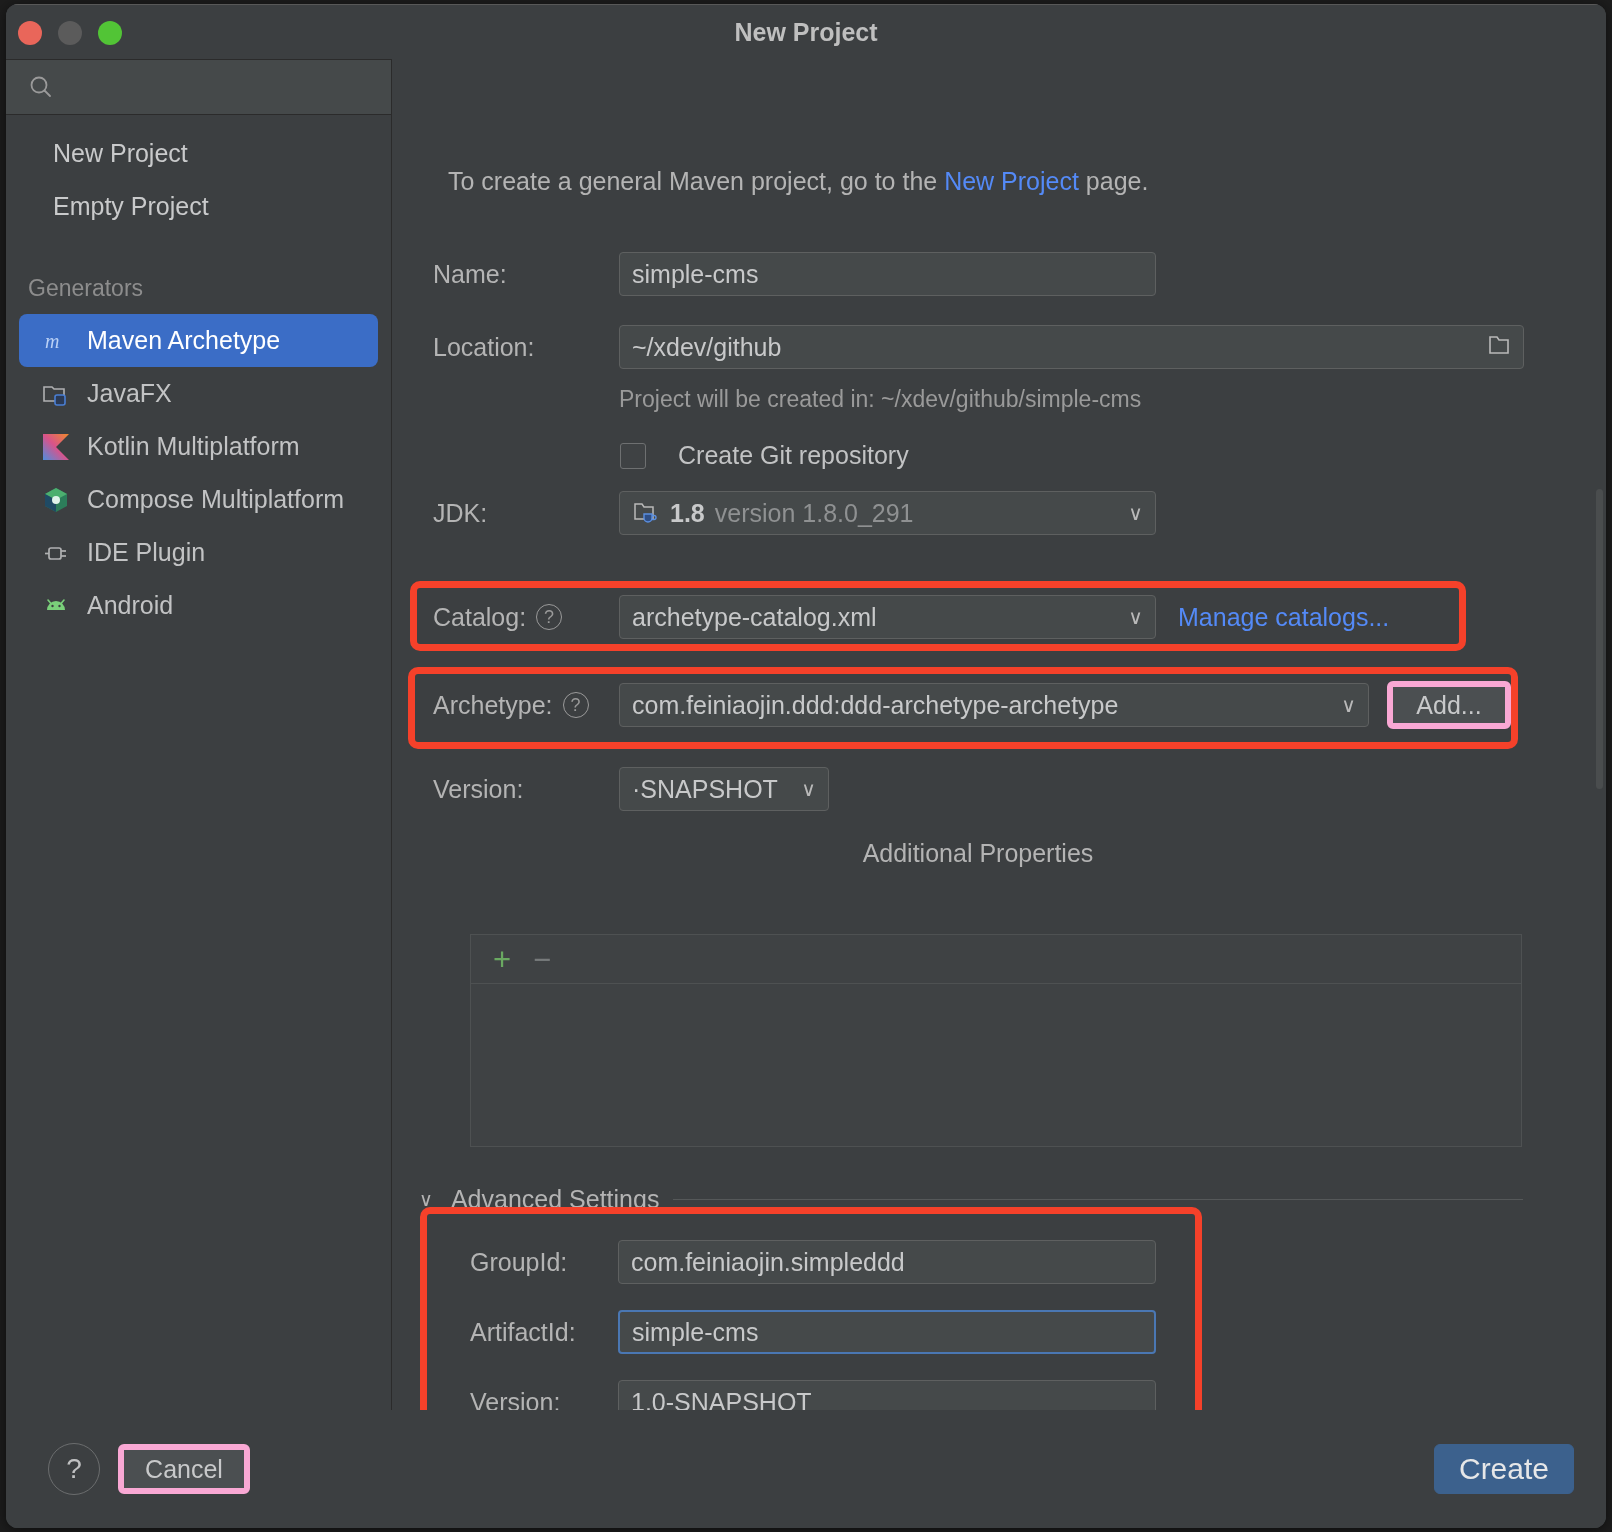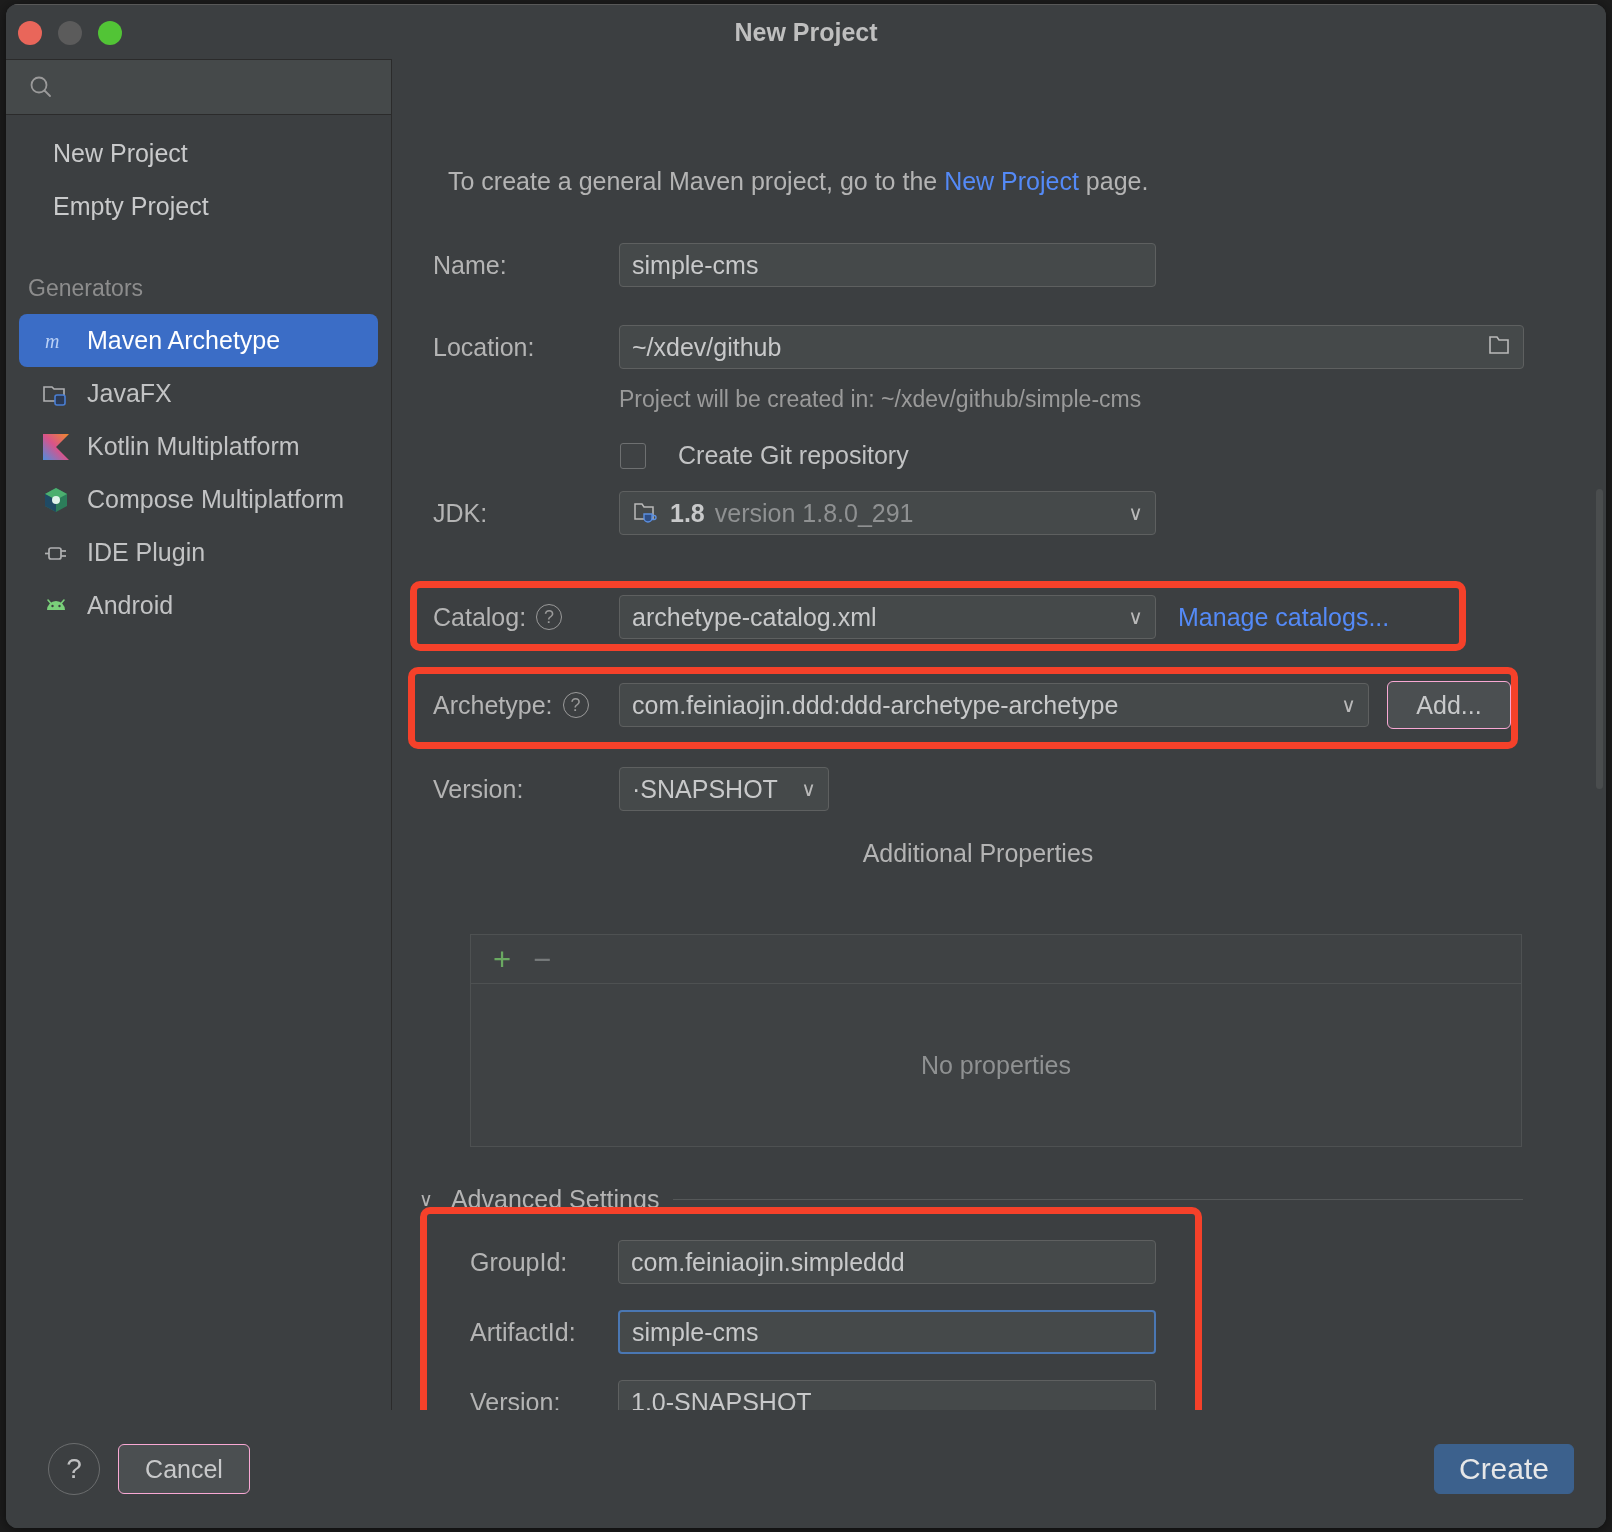--- a/index.html
+++ b/index.html
@@ -98,21 +98,21 @@
   .checklabel { color: #c2c3c4; font-size: 25px; }
 
   .helpico {
     width: 26px; height: 26px; border: 1px solid #9a9a9a; border-radius: 50%;
     color: #9a9a9a; font-size: 18px; line-height: 24px; text-align: center;
     margin-left: 10px; flex: 0 0 26px;
   }
   .link { color: #548af7; font-size: 25px; }
 
   .btn {
-    background: #4b4f51; border: 1px solid #f9a8d4; border-radius: 6px;
+    background: #4b4f51; border: 6px solid #f9a8d4; border-radius: 6px;
     color: #c8c9ca; font-size: 25px;
     display: flex; align-items: center; justify-content: center;
   }
 
   
   .section { position: absolute; display: flex; align-items: center; gap: 14px; }
   .section .stitle { color: #b4b4b4; font-size: 25px; white-space: nowrap; }
   .section .sline { height: 1px; background: #555859; }
   .caret { color: #b4b4b4; font-size: 19px; margin-right: 4px; }
 
@@ -278,21 +278,21 @@
 
       </div>
     </div>
 
     <div class="main">
 
       <div class="intro">
         <span>To create a general Maven project, go to the </span><a href="#">New Project</a><span> page.</span>
       </div>
 
-      <div class="row" style="left:41px; top:184px; width:1160px;">
+      <div class="row" style="left:41px; top:193px; width:1160px;">
         <div class="lbl" style="width:186px;">Name:</div>
         <div class="field" style="width:537px;">
           <span>simple-cms</span>
         </div>
       </div>
 
       <div class="row" style="left:41px; top:266px; width:1120px;">
         <div class="lbl" style="width:186px;">Location:</div>
         <div class="field" style="width:905px;">
           <span>~/xdev/github</span>
@@ -364,21 +364,20 @@
       <div class="section" style="left:41px; top:780px; width:1090px;flex-direction:column;">
         <span class="stitle">Additional Properties</span>
         <span class="sline" style="flex:1;"></span>
       </div>
 
       <div class="propbox" style="left:78px; top:875px; width:1052px; height:213px;">
         <div class="proptoolbar">
           <span class="plus">+</span>
           <span class="minus">−</span>
         </div>
-        <div class="noprops">No properties</div>
       </div>
 
       <div class="section" style="left:27px; top:1126px; width:1104px;">
         <span class="caret">∨</span>
         <span class="stitle">Advanced Settings</span>
         <span class="sline" style="flex:1;"></span>
       </div>
 
       <div class="row" style="left:78px; top:1181px; width:760px;">
         <div class="lbl" style="width:148px;">GroupId:</div>

